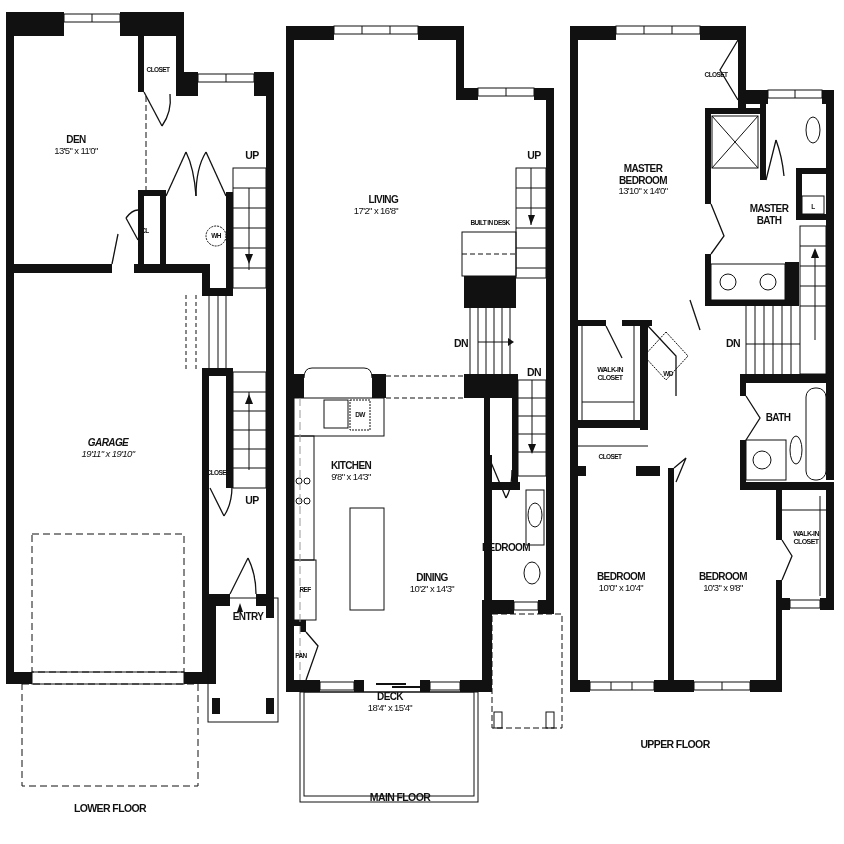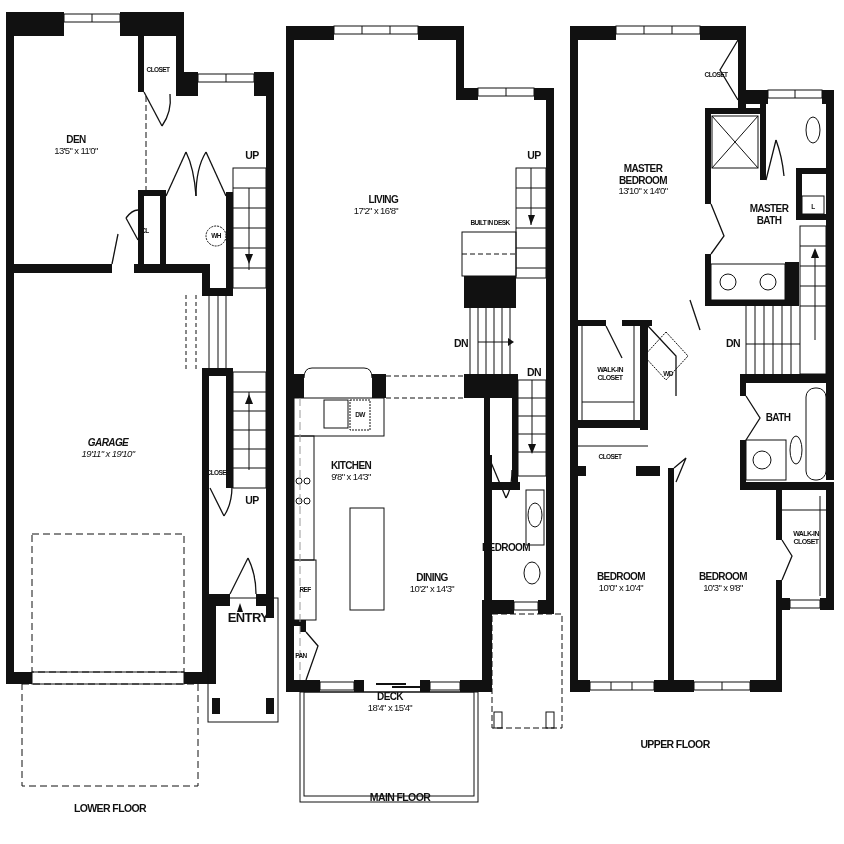--- a/index.html
+++ b/index.html
@@ -1,21 +1,21 @@
 <!DOCTYPE html>
 <html><head>
 <meta charset="utf-8">
 <style>
   html,body{margin:0;padding:0;background:#ffffff;}
   body{width:844px;height:844px;overflow:hidden;position:relative;font-family:"Liberation Sans",sans-serif;}
   svg{position:absolute;left:0;top:0;}
   .lbl{position:absolute;transform:translateX(-50%);text-align:center;color:#111;font-family:"Liberation Sans",sans-serif;font-weight:bold;letter-spacing:-0.6px;white-space:nowrap;line-height:1.15;}
   .room{font-size:10px;}
   .dim{font-size:9.5px;font-weight:normal;font-family:"Liberation Sans",sans-serif;display:block;}
-  .small{font-size:13px;padding-left:12px;}
+  .small{font-size:10px;padding-left:12px;}
   .tiny{font-size:6.5px;}
   .floor{font-size:10.5px;}
   .dir{font-size:10.5px;}
 </style>
 </head>
 <body>
 
 <svg width="844" height="844" viewBox="0 0 844 844">
   <g fill="#111">
 

